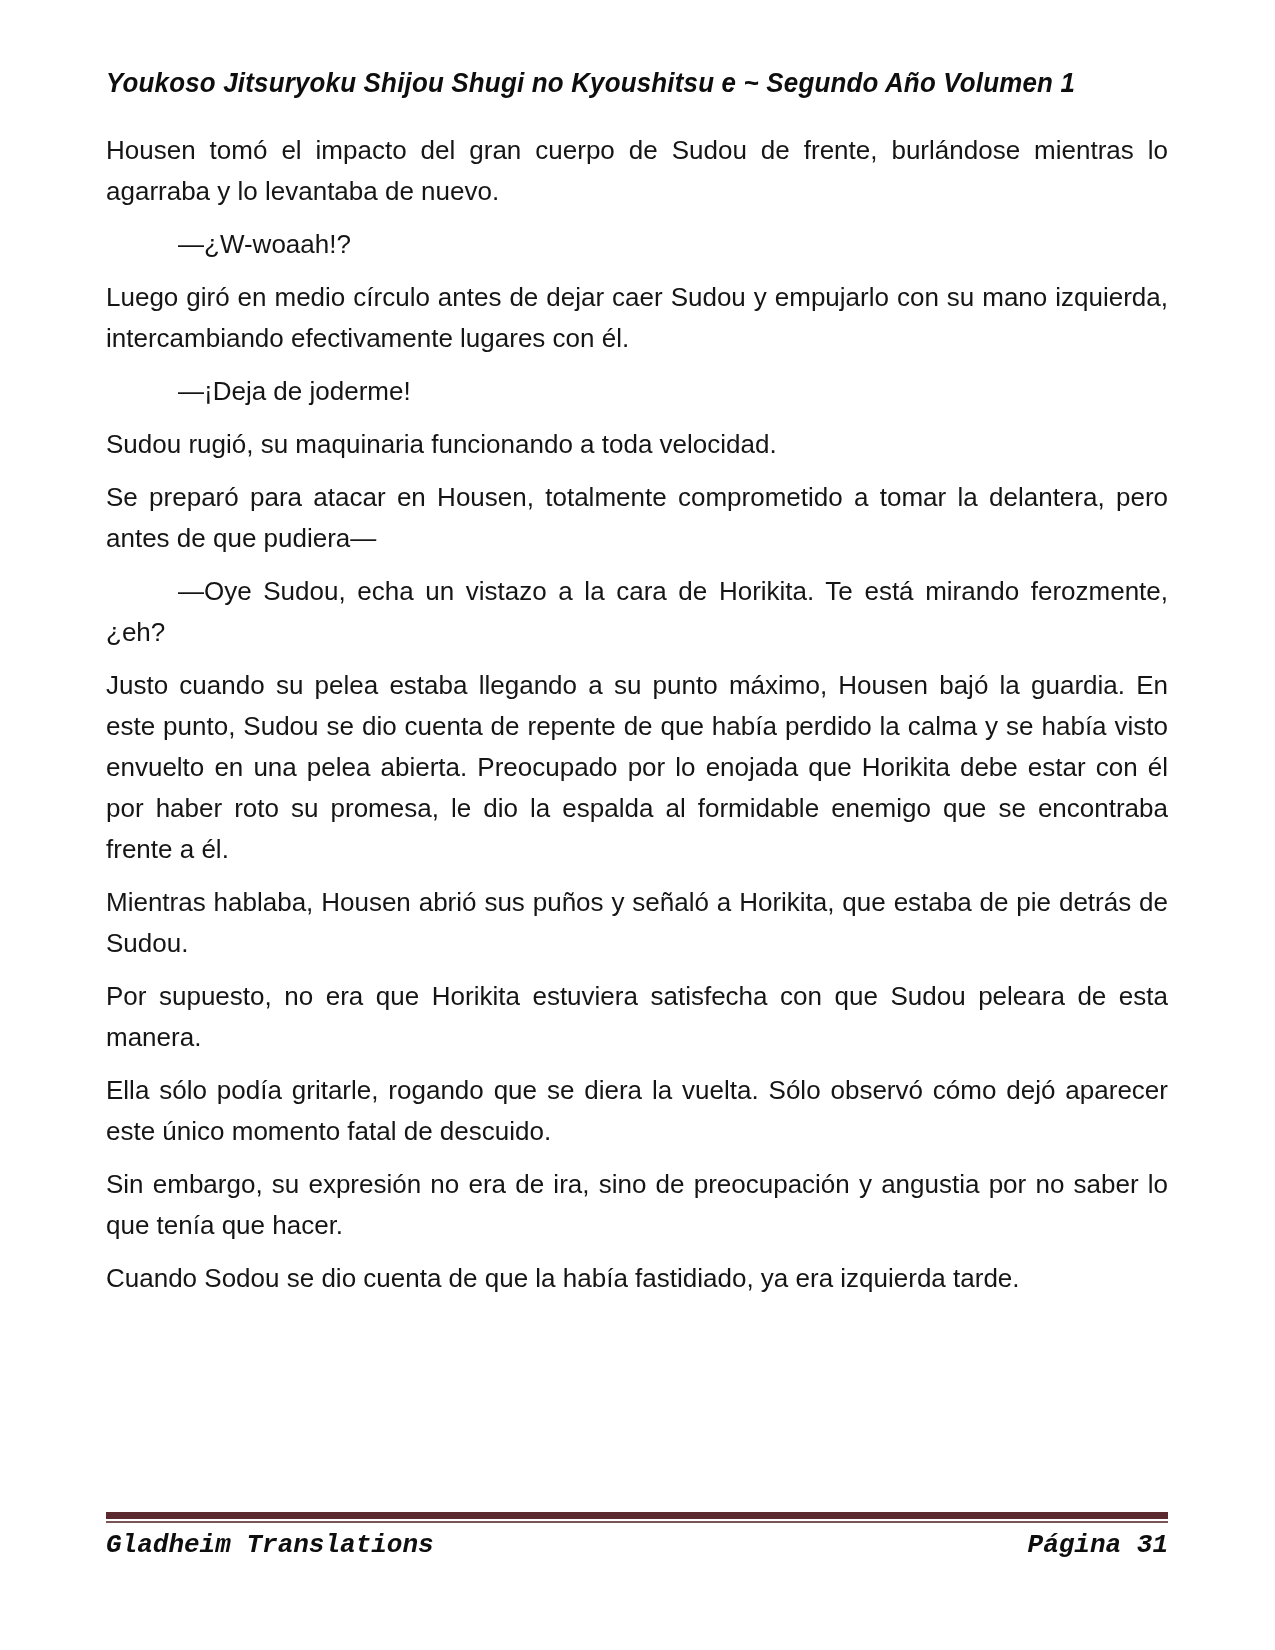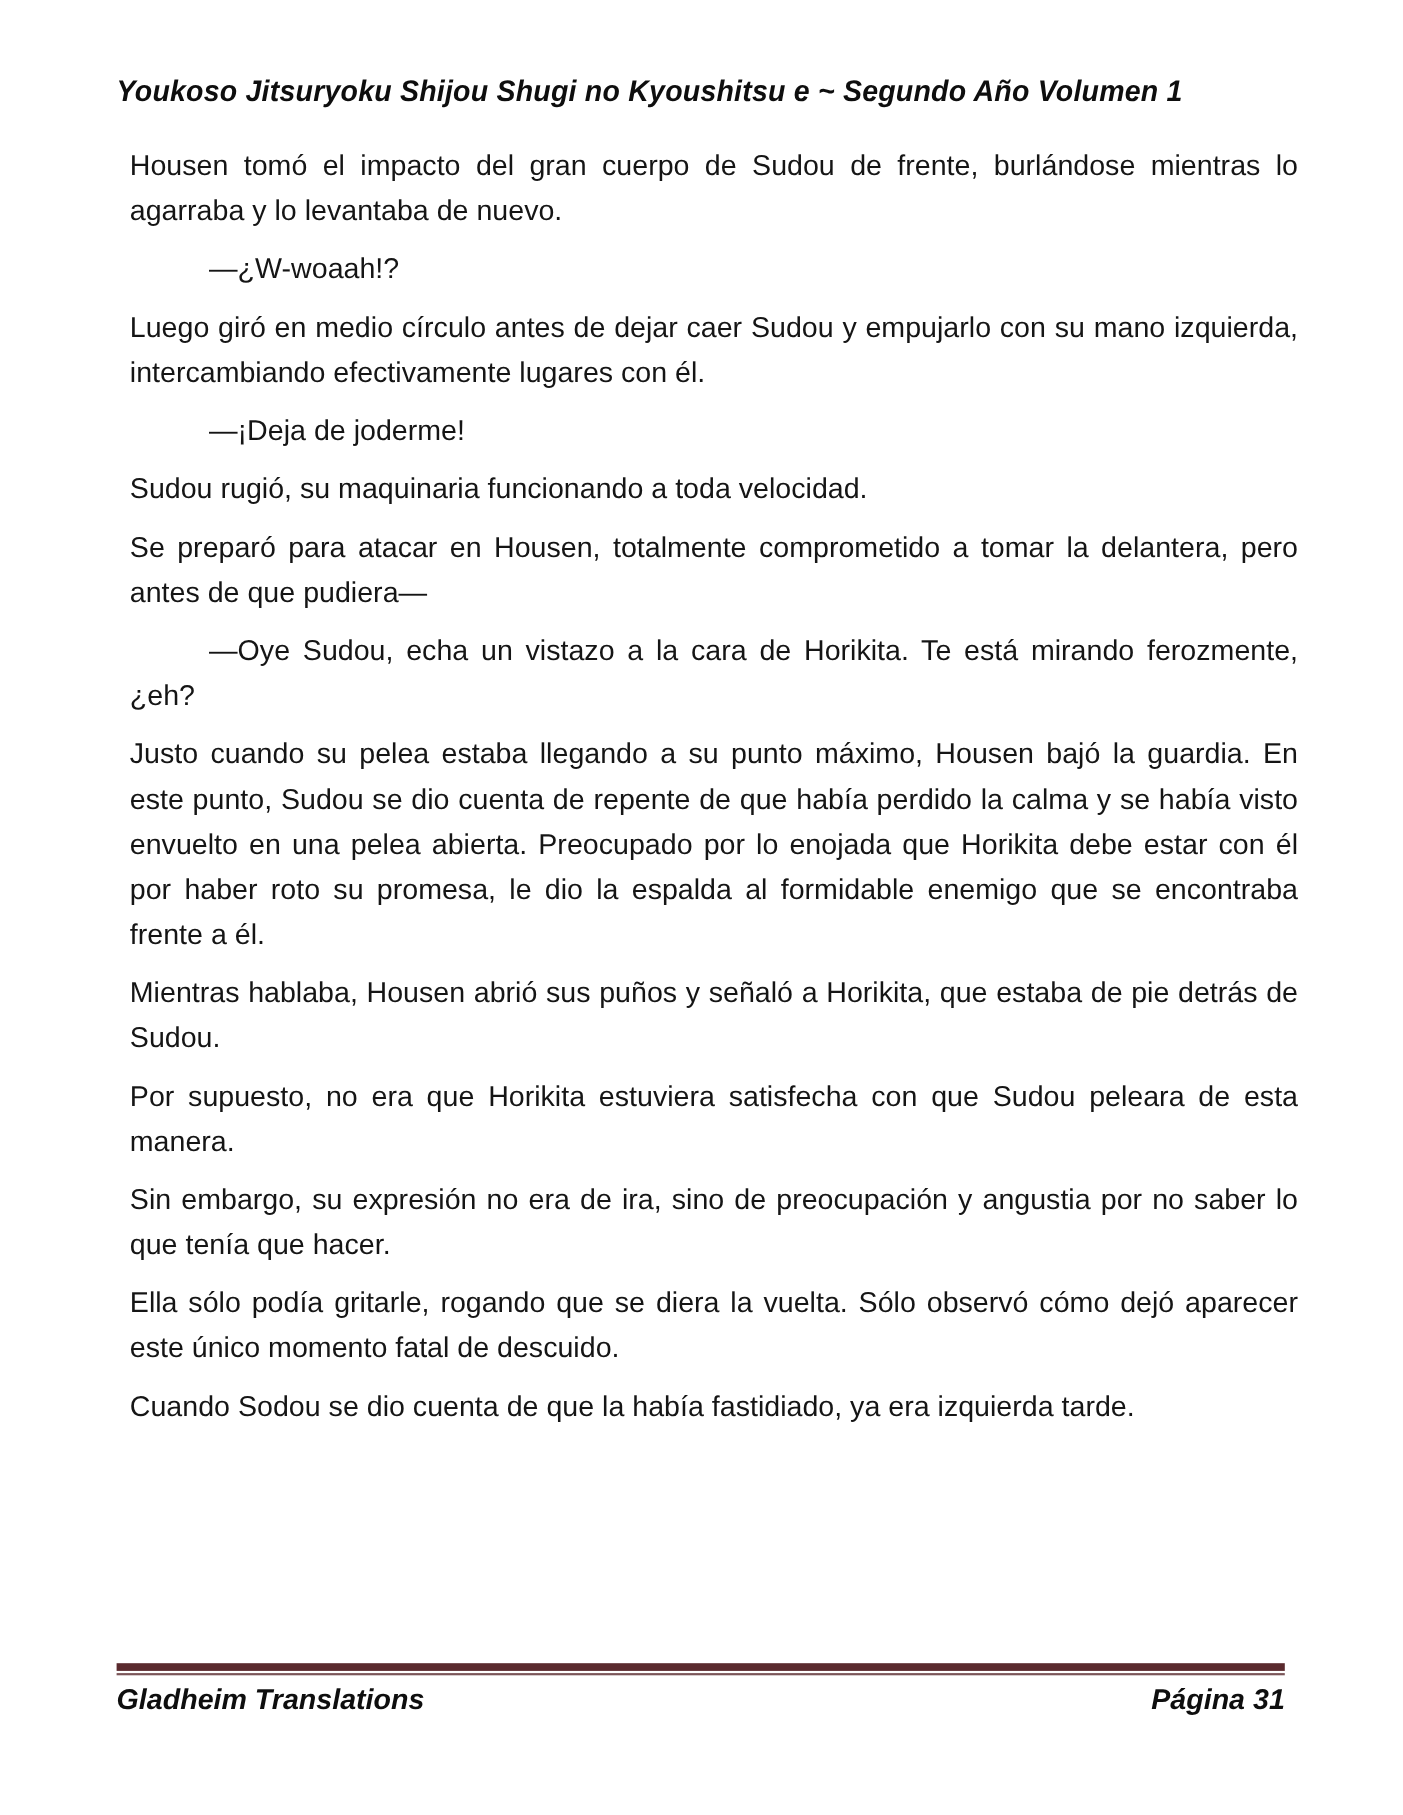--- a/index.html
+++ b/index.html
@@ -29,21 +29,20 @@
     color: #0e0e0e;
     white-space: nowrap;
     transform: scaleX(0.96);
     transform-origin: left center;
   }
   .body-text {
     position: absolute;
     top: 130px;
     left: 106px;
     width: 1062px;
-    margin-left: 12px;
   }
   .body-text p {
     margin: 0 0 12px 0;
     font-size: 26px;
     line-height: 41px;
     text-align: justify;
     color: #151515;
   }
   .body-text p.indent {
     text-indent: 72px;
@@ -63,21 +62,21 @@
     border-top: 2px solid var(--rule-thin-color, #7a5558);
   }
   .footer-row {
     position: absolute;
     top: 1530px;
     left: 106px;
     right: 107px;
     display: flex;
     justify-content: space-between;
     align-items: flex-start;
-    font-family: Liberation Sans, sans-serif;
+    font-family: Liberation Mono, monospace;
     font-weight: bold;
     font-style: italic;
     font-size: 26px;
     color: #0e0e0e;
   }
 </style>
 </head>
 <body>
 
 <div class="page">
@@ -90,22 +89,22 @@
       <p>Housen tomó el impacto del gran cuerpo de Sudou de frente, burlándose mientras lo agarraba y lo levantaba de nuevo.</p>
       <p class="indent">—¿W-woaah!?</p>
       <p>Luego giró en medio círculo antes de dejar caer Sudou y empujarlo con su mano izquierda, intercambiando efectivamente lugares con él.</p>
       <p class="indent">—¡Deja de joderme!</p>
       <p>Sudou rugió, su maquinaria funcionando a toda velocidad.</p>
       <p>Se preparó para atacar en Housen, totalmente comprometido a tomar la delantera, pero antes de que pudiera—</p>
       <p class="indent">—Oye Sudou, echa un vistazo a la cara de Horikita. Te está mirando ferozmente, ¿eh?</p>
       <p>Justo cuando su pelea estaba llegando a su punto máximo, Housen bajó la guardia. En este punto, Sudou se dio cuenta de repente de que había perdido la calma y se había visto envuelto en una pelea abierta. Preocupado por lo enojada que Horikita debe estar con él por haber roto su promesa, le dio la espalda al formidable enemigo que se encontraba frente a él.</p>
       <p>Mientras hablaba, Housen abrió sus puños y señaló a Horikita, que estaba de pie detrás de Sudou.</p>
       <p>Por supuesto, no era que Horikita estuviera satisfecha con que Sudou peleara de esta manera.</p>
+      <p>Ella sólo podía gritarle, rogando que se diera la vuelta. Sólo observó cómo dejó aparecer este único momento fatal de descuido.</p>
       <p>Sin embargo, su expresión no era de ira, sino de preocupación y angustia por no saber lo que tenía que hacer.</p>
-      <p>Ella sólo podía gritarle, rogando que se diera la vuelta. Sólo observó cómo dejó aparecer este único momento fatal de descuido.</p>
       <p>Cuando Sodou se dio cuenta de que la había fastidiado, ya era izquierda tarde.</p>
     </div>
 
   <div class="footer-rule"></div>
 
   <div class="footer-row">
     <span>Gladheim Translations</span>
     <span>Página 31</span>
   </div>
 

